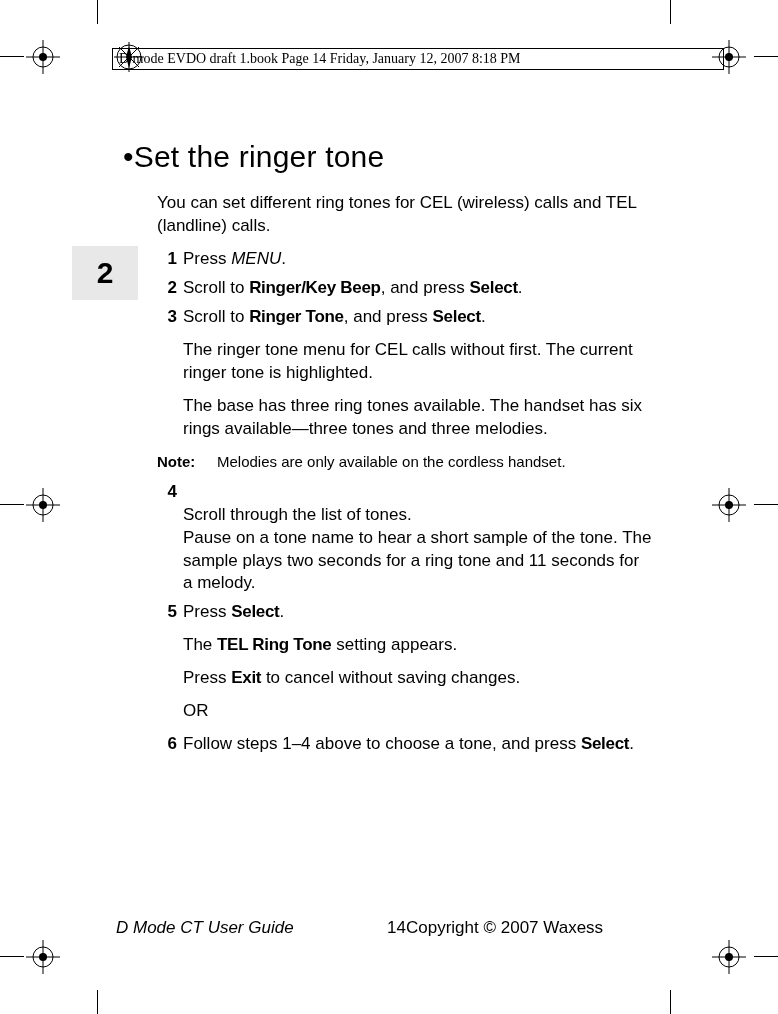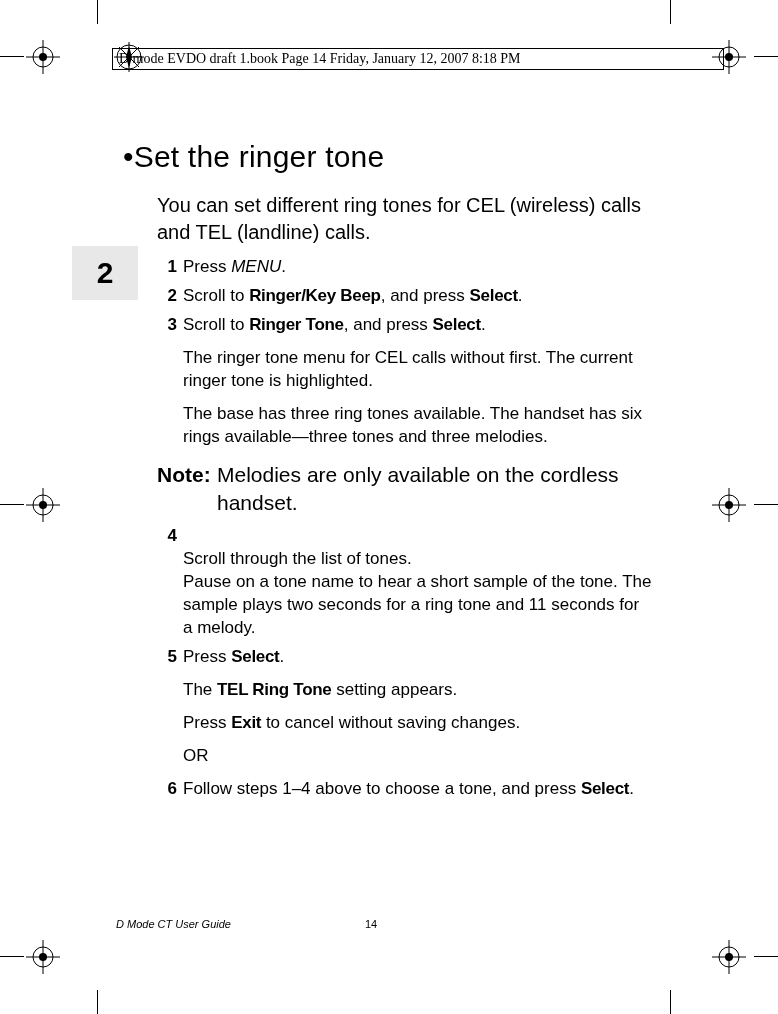--- a/index.html
+++ b/index.html
@@ -53,21 +53,21 @@
   }
 
   .heading {
     font-size: 30px;
     font-weight: 400;
     margin: 0 0 18px 0;
     letter-spacing: 0.2px;
   }
 
   .intro {
-    font-size: 20px;
+    font-size: 17px;
     line-height: 1.35;
     margin: 0 0 10px 34px;
   }
 
   .chapter-tab {
     position: absolute;
     left: 72px;
     top: 246px;
     width: 66px;
     height: 54px;
@@ -99,44 +99,44 @@
   .step-body {
     flex: 1;
   }
   .step-sub {
     margin-top: 10px;
     margin-bottom: 4px;
   }
 
   .note {
     display: flex;
-    font-size: 21px;
+    font-size: 15px;
     line-height: 1.35;
     margin: 8px 0 8px 34px;
   }
   .note-label {
     font-weight: 700;
     flex: 0 0 60px;
   }
   .note-body { flex: 1; }
 
   .sc { font-style: italic; font-family: Verdana, sans-serif; }
   .uib { font-weight: 700; font-family: "Arial Narrow", Arial, sans-serif; letter-spacing: -0.3px; }
 
   .footer {
     position: absolute;
     left: 116px;
     top: 918px;
     width: 530px;
-    font-size: 11px;
+    font-size: 17px;
     font-style: italic;
     display: flex;
   }
   .footer .fl { flex: 0 0 220px; }
-  .footer .fc { flex: 0 0 70px; text-align: center; font-style: normal;}
+  .footer .fc { flex: 0 0 70px; text-align: right; font-style: normal;}
   .footer .fr { flex: 1; font-style: normal;}
   .footer .fc, .footer .fr { font-style: normal; }
 
 </style>
 </head>
 <body>
 
 <div class="hairline-v" style="left:97px; top:0; height:24px;"></div>
 <div class="hairline-v" style="left:670px; top:0; height:24px;"></div>
 <div class="hairline-h" style="left:0; top:56px; width:24px;"></div>
@@ -284,13 +284,14 @@
         <span>Follow steps 1–4 above to choose a tone, and press </span><span class="uib">Select</span><span>.</span>
       </div>
     </div>
 
   </div>
 </div>
 
 <div class="footer">
   <div class="fl">D Mode CT User Guide</div>
   <div class="fc">14</div>
+  <div class="fr">Copyright © 2007 Waxess</div>
 </div>
 
 </body></html>

